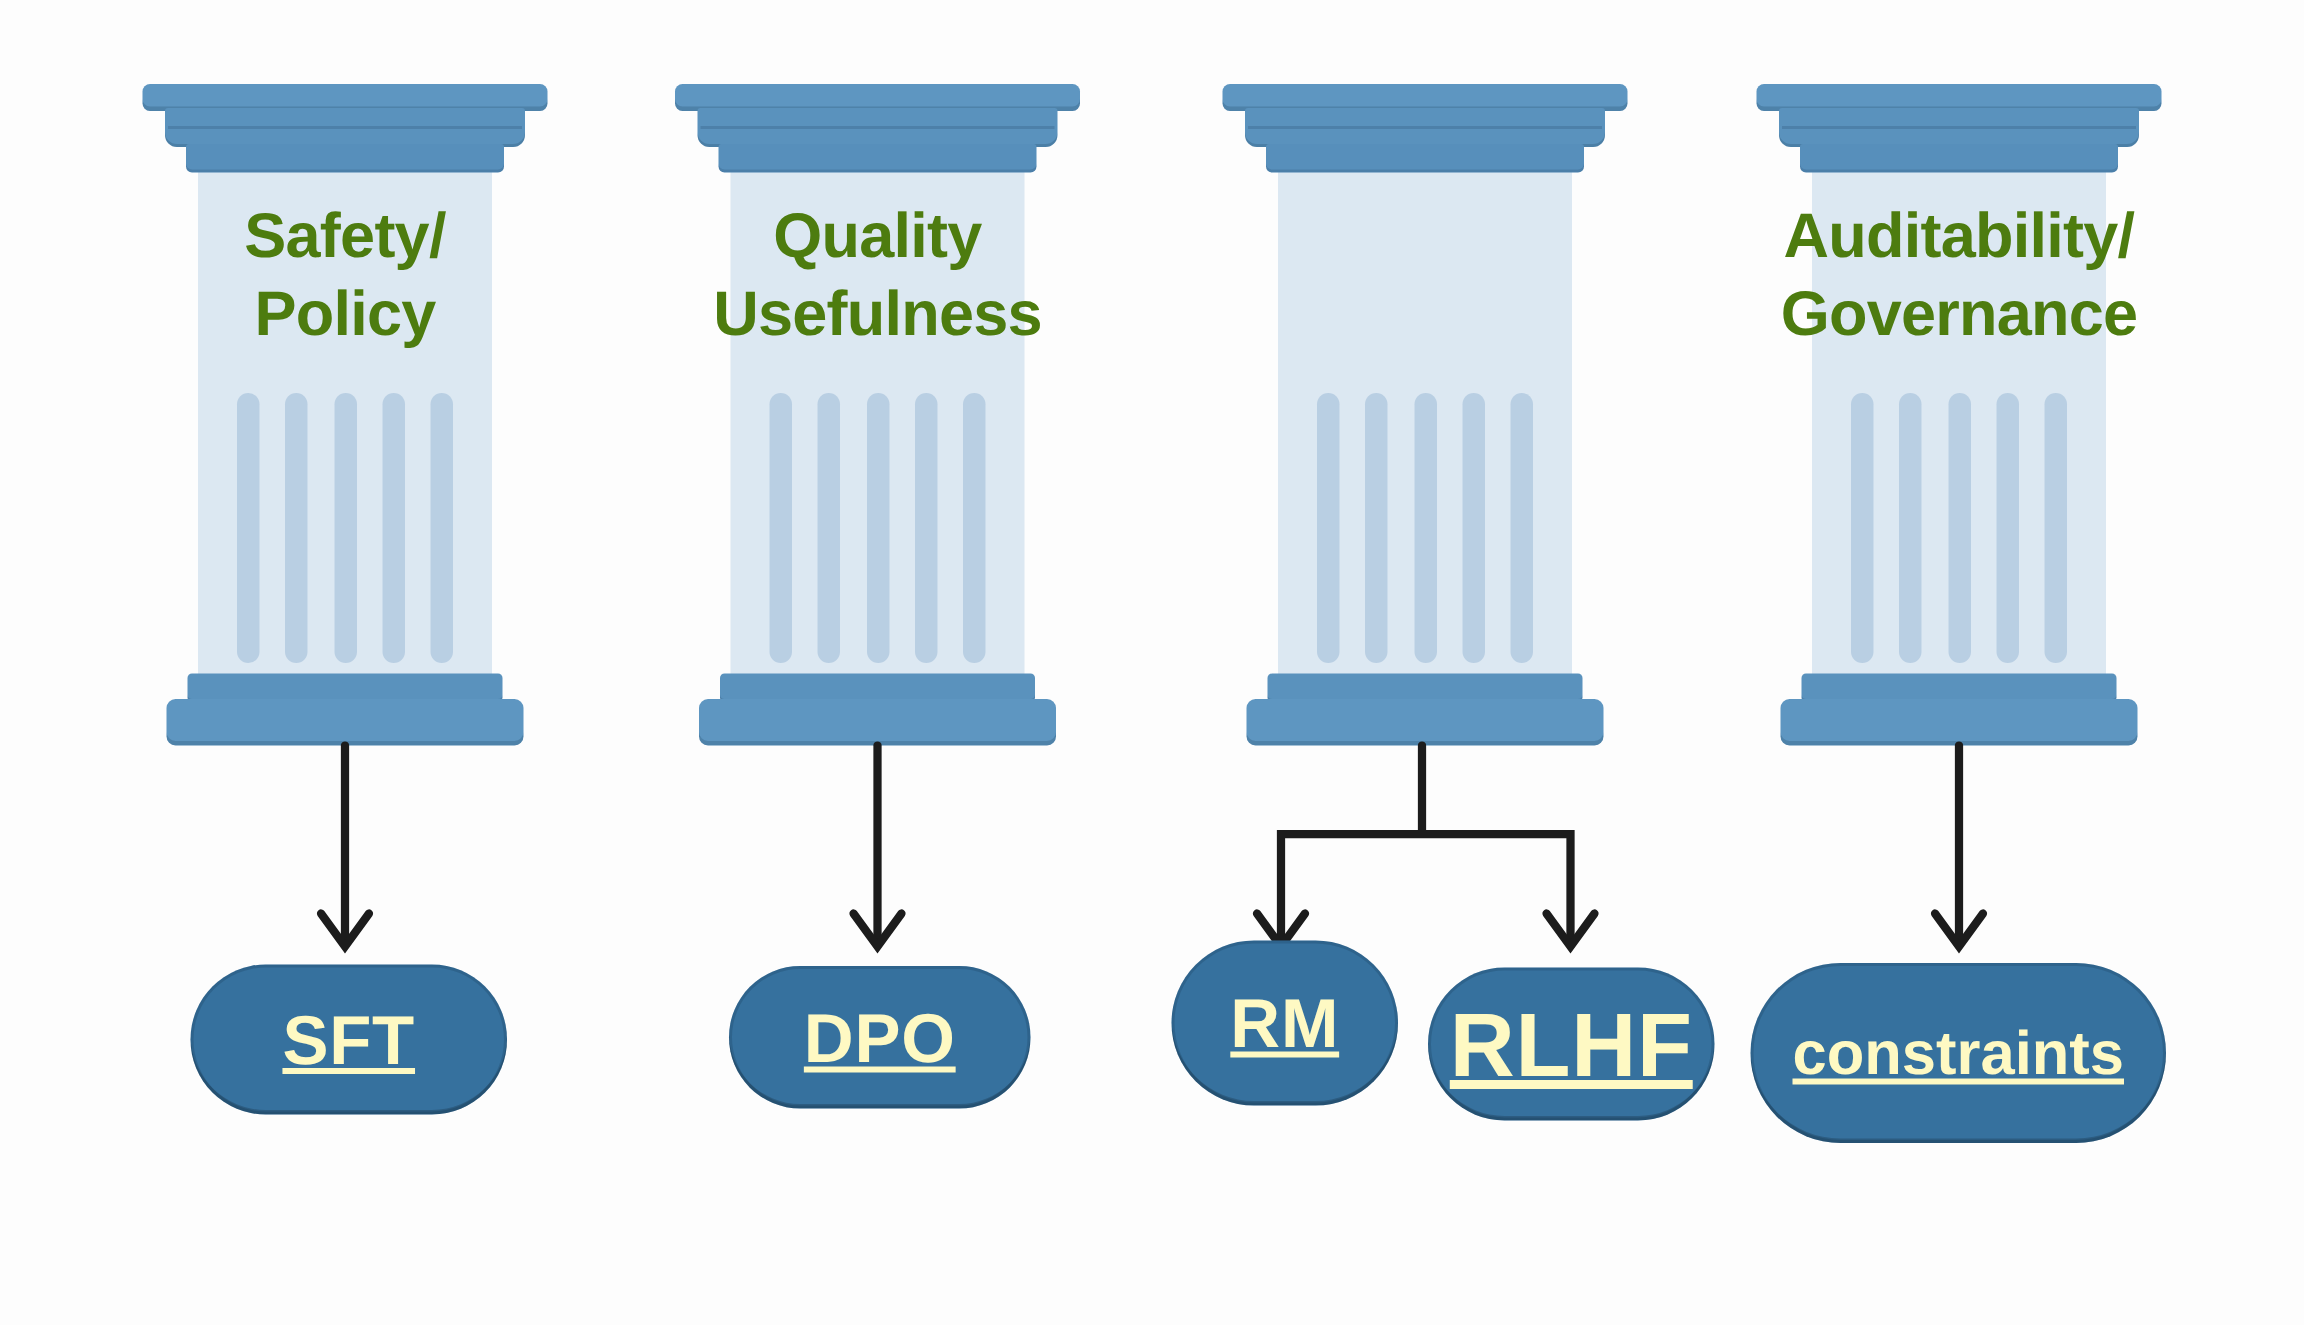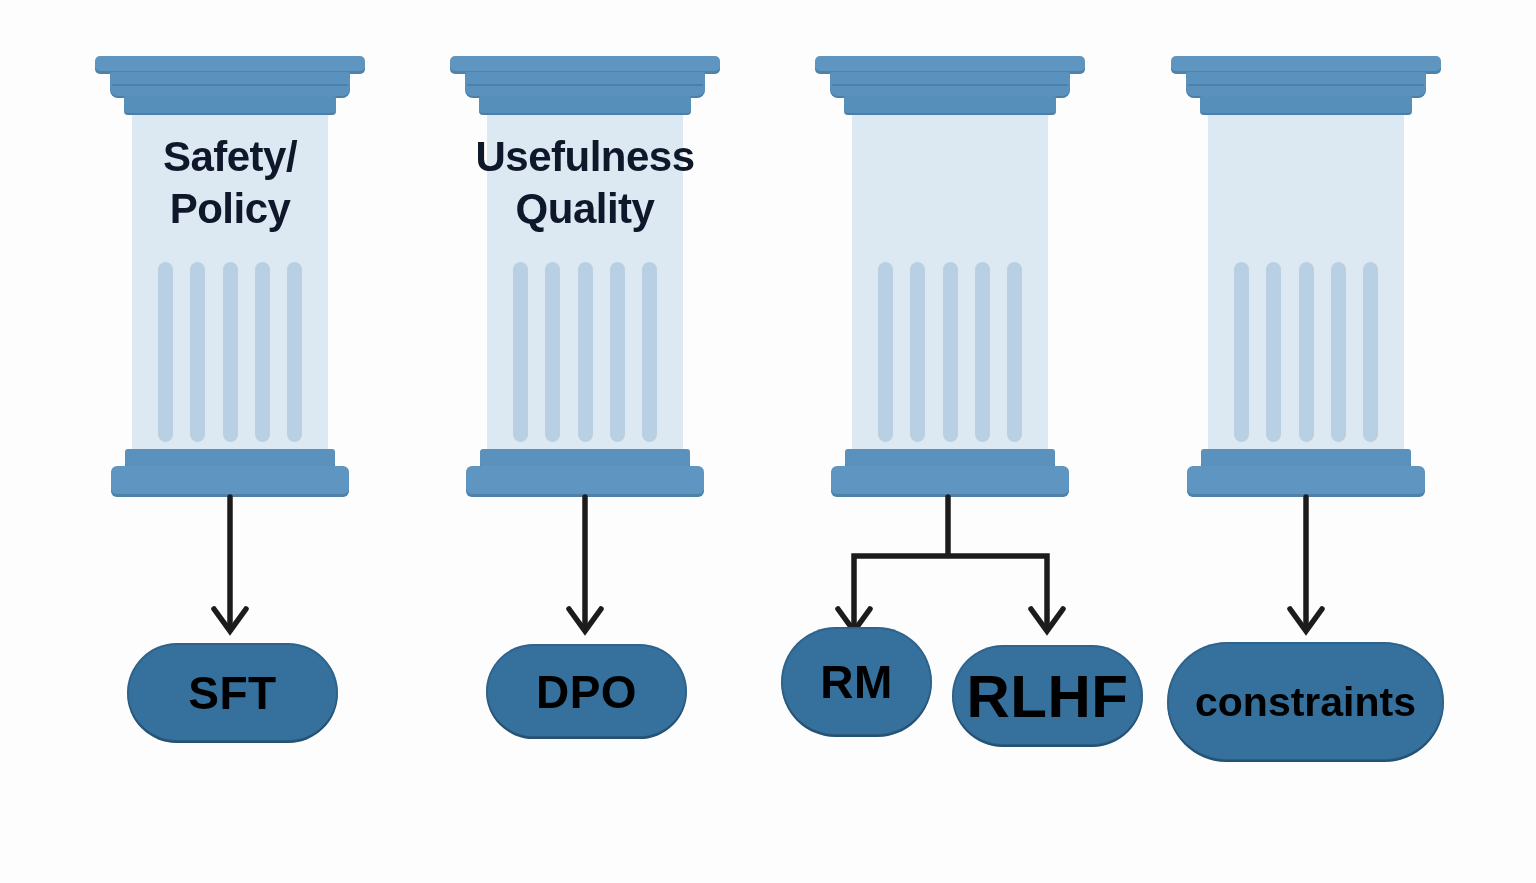--- a/index.html
+++ b/index.html
@@ -67,33 +67,33 @@
     box-shadow: inset 0 -3px 0 rgba(23, 58, 88, 0.22);
   }
 
   
   .pillar-label {
     position: absolute; top: 131px;
     left: calc(var(--c) - 175px); width: 350px;
     text-align: center;
     font-size: 42px; font-weight: 700; line-height: 52px;
     letter-spacing: -0.5px;
-    color: #0f172a;
+    color: #4d7c0f;
   }
 
   
   #arrows { position: absolute; inset: 0; pointer-events: none; }
 
   
   .pill {
     position: absolute;
     display: flex; align-items: center; justify-content: center;
     background: #36719e; border-radius: 999px;
     box-shadow: inset 0 -3px 0 rgba(0, 0, 0, 0.18), inset 0 0 0 2px rgba(23, 58, 88, 0.25);
-    color: #000000; font-weight: 700; letter-spacing: 0.5px;
+    color: #fef9c3; font-weight: 700; letter-spacing: 0.5px; text-decoration: underline;
   }
   #pill-sft         { left: 127px;  top: 643px; width: 211px; height: 100px; font-size: 46px; }
   #pill-dpo         { left: 486px;  top: 644px; width: 201px; height: 95px;  font-size: 46px; }
   #pill-rm          { left: 781px;  top: 627px; width: 151px; height: 110px; font-size: 46px; }
   #pill-rlhf        { left: 952px;  top: 645px; width: 191px; height: 102px; font-size: 60px; }
   #pill-constraints { left: 1167px; top: 642px; width: 277px; height: 120px; font-size: 41px; letter-spacing: 0; }
 </style>
 </head>
 <body>
 
@@ -127,22 +127,22 @@
       <div class="flute"></div>
       <div class="flute"></div>
       <div class="flute"></div>
     </div>
     <div class="cap-slab"></div>
     <div class="cap-mid"></div>
     <div class="cap-low"></div>
     <div class="base-upper"></div>
     <div class="base-lower"></div>
     <div class="pillar-label">
+      <div>Quality</div>
       <div>Usefulness</div>
-      <div>Quality</div>
     </div>
   </div>
 
   <div class="pillar" style="--c:950px">
     <div class="shaft"></div>
     <div class="flutes">
       <div class="flute"></div>
       <div class="flute"></div>
       <div class="flute"></div>
       <div class="flute"></div>
@@ -164,20 +164,24 @@
       <div class="flute"></div>
       <div class="flute"></div>
       <div class="flute"></div>
       <div class="flute"></div>
     </div>
     <div class="cap-slab"></div>
     <div class="cap-mid"></div>
     <div class="cap-low"></div>
     <div class="base-upper"></div>
     <div class="base-lower"></div>
+    <div class="pillar-label">
+      <div>Auditability/</div>
+      <div>Governance</div>
+    </div>
   </div>
 
   <svg id="arrows" width="1536" height="883" viewBox="0 0 1536 883">
     <g stroke="#1c1c1c" stroke-width="5.5" fill="none" stroke-linecap="round">
 
       <path d="M230,497 L230,629"></path>
       <polyline points="214,609 230,631 246,609"></polyline>
 
       <path d="M585,497 L585,629"></path>
       <polyline points="569,609 585,631 601,609"></polyline>

